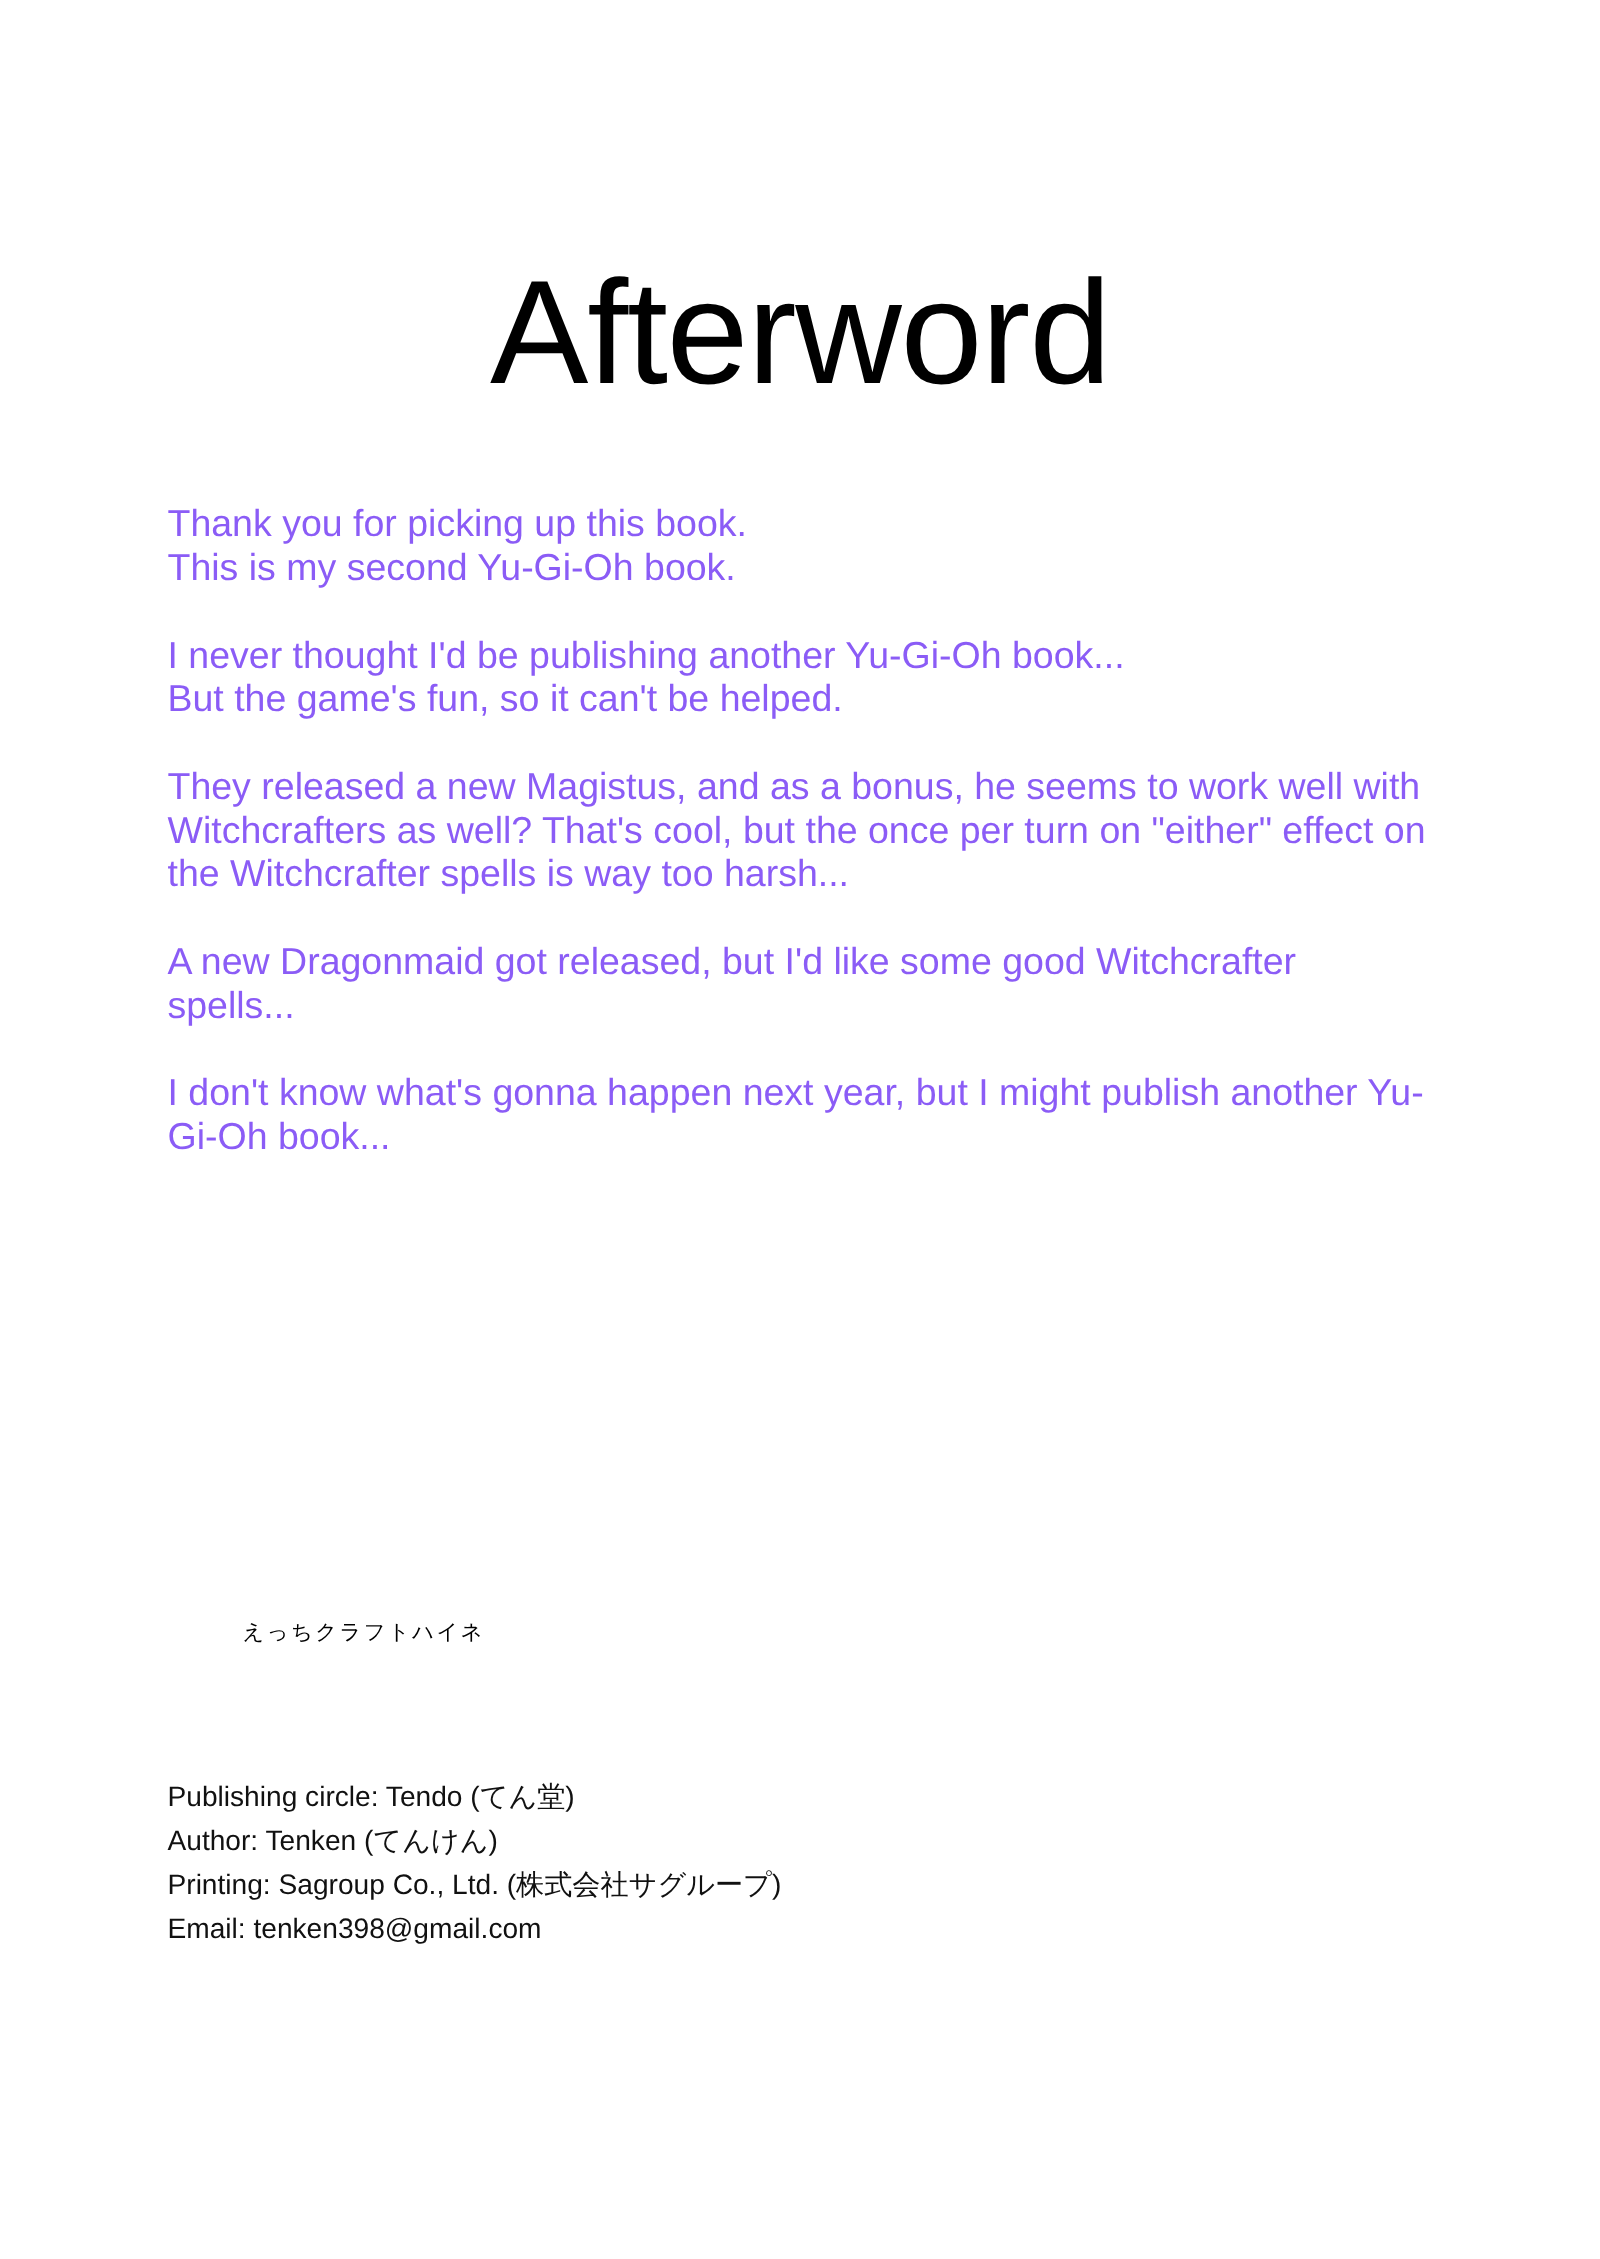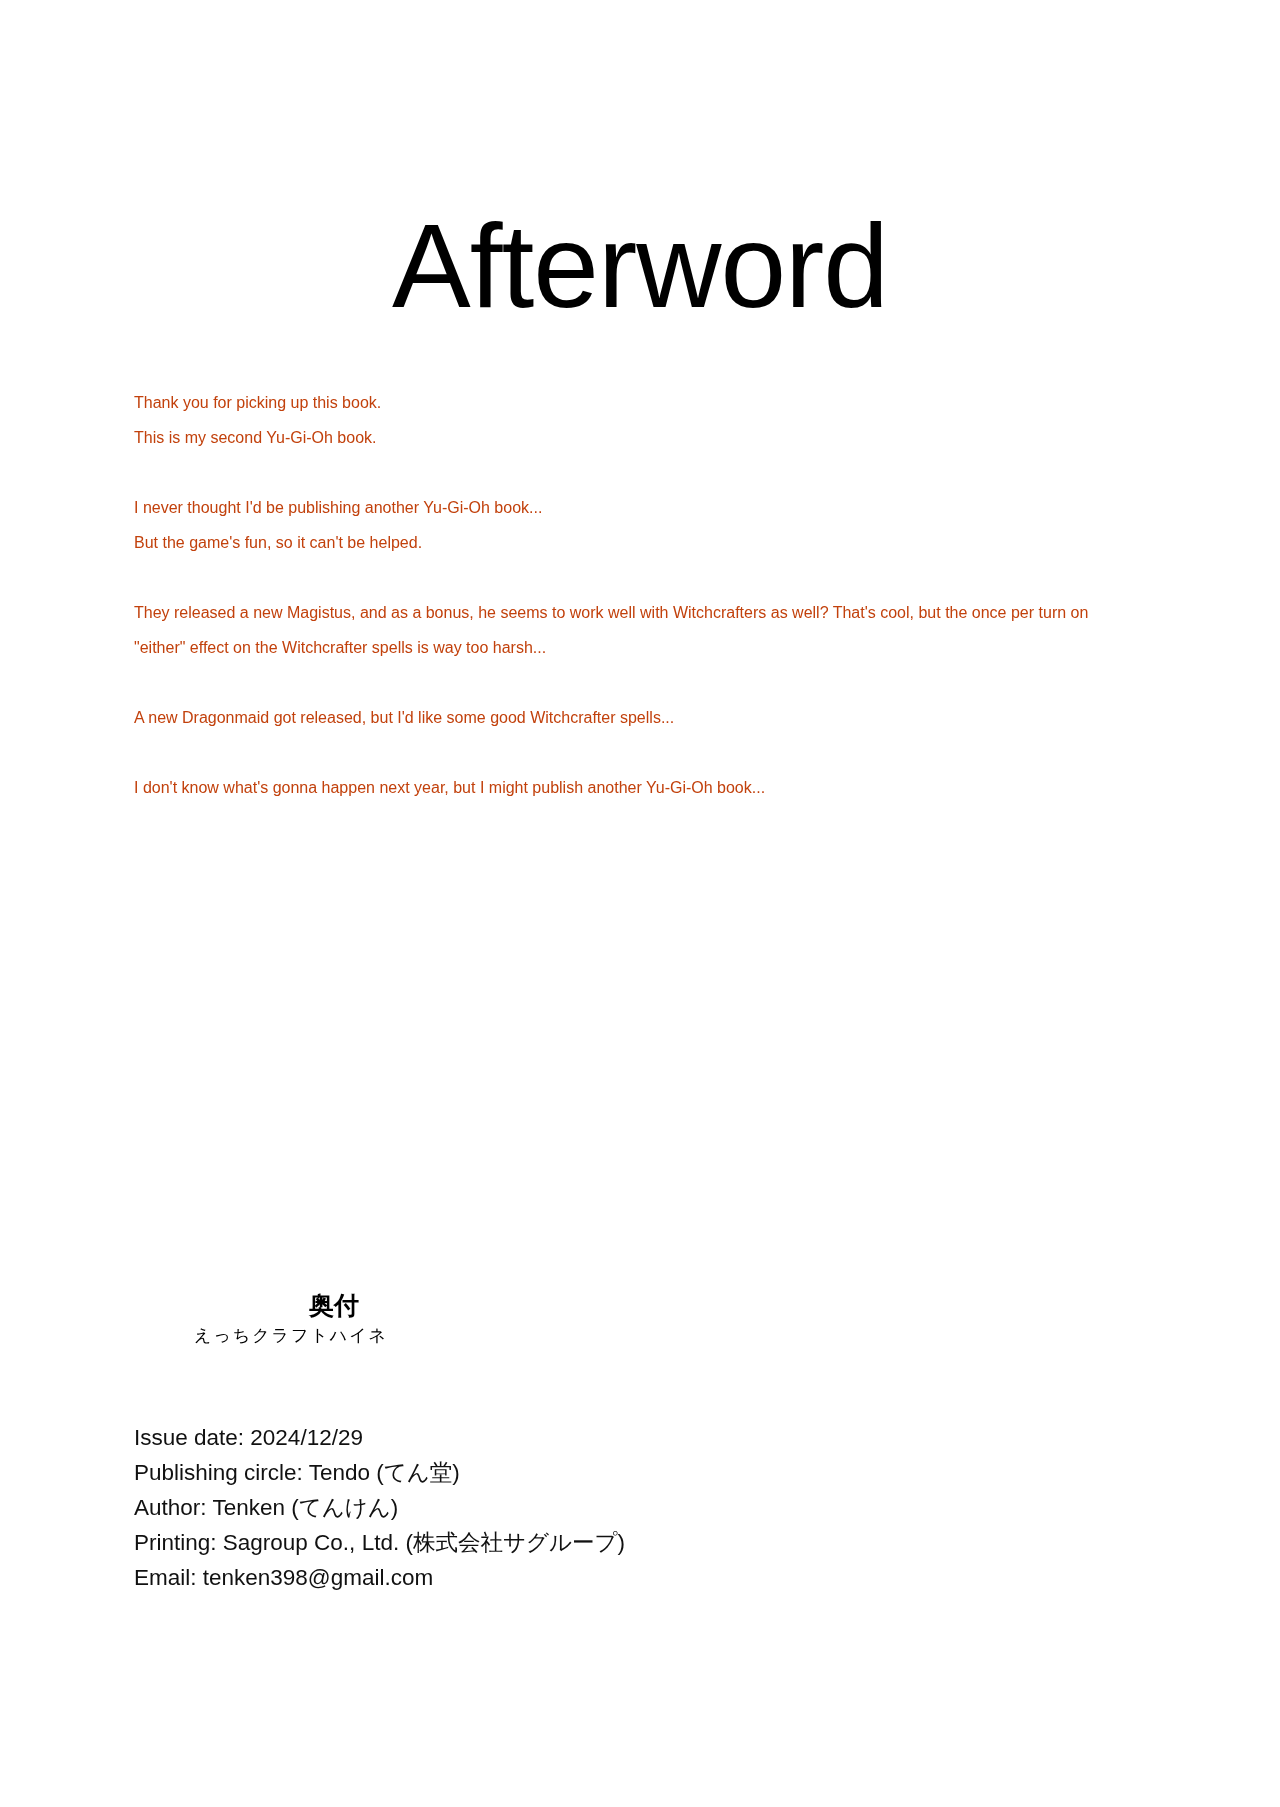--- a/index.html
+++ b/index.html
@@ -29,26 +29,26 @@
     text-align: center;
     font-size: 118px;
     line-height: 1.0;
     font-weight: 400;
     letter-spacing: -1px;
     color: #000000;
     font-family: "Liberation Sans", sans-serif;
   }
   .body-text {
     position: absolute;
-    top: 385px;
+    top: 402px;
     left: 134px;
     width: 1010px;
-    font-size: 16px;
+    font-size: 30px;
     line-height: 35px;
-    color: #c2410c;
+    color: #8b5cf6;
   }
   .body-text p {
     margin: 0 0 35px 0;
   }
   .body-text p:last-child {
     margin-bottom: 0;
   }
   .colophon {
     position: absolute;
     top: 1290px;
@@ -92,25 +92,23 @@
 
   <div class="body-text">
     <p>Thank you for picking up this book.<br>This is my second Yu-Gi-Oh book.</p>
     <p>I never thought I'd be publishing another Yu-Gi-Oh book...<br>But the game's fun, so it can't be helped.</p>
     <p>They released a new Magistus, and as a bonus, he seems to work well with Witchcrafters as well? That's cool, but the once per turn on "either" effect on the Witchcrafter spells is way too harsh...</p>
     <p>A new Dragonmaid got released, but I'd like some good Witchcrafter spells...</p>
     <p>I don't know what's gonna happen next year, but I might publish another Yu-Gi-Oh book...</p>
   </div>
 
   <div class="colophon">
-    <div class="colophon-heading">奥付</div>
     <div class="colophon-sub">えっちクラフトハイネ</div>
   </div>
 
   <div class="imprint">
-    <div>Issue date: 2024/12/29</div>
     <div>Publishing circle: Tendo (てん堂)</div>
     <div>Author: Tenken (てんけん)</div>
     <div>Printing: Sagroup Co., Ltd. (株式会社サグループ)</div>
     <div>Email: tenken398@gmail.com</div>
   </div>
 
 </div>
 
 </body></html>

